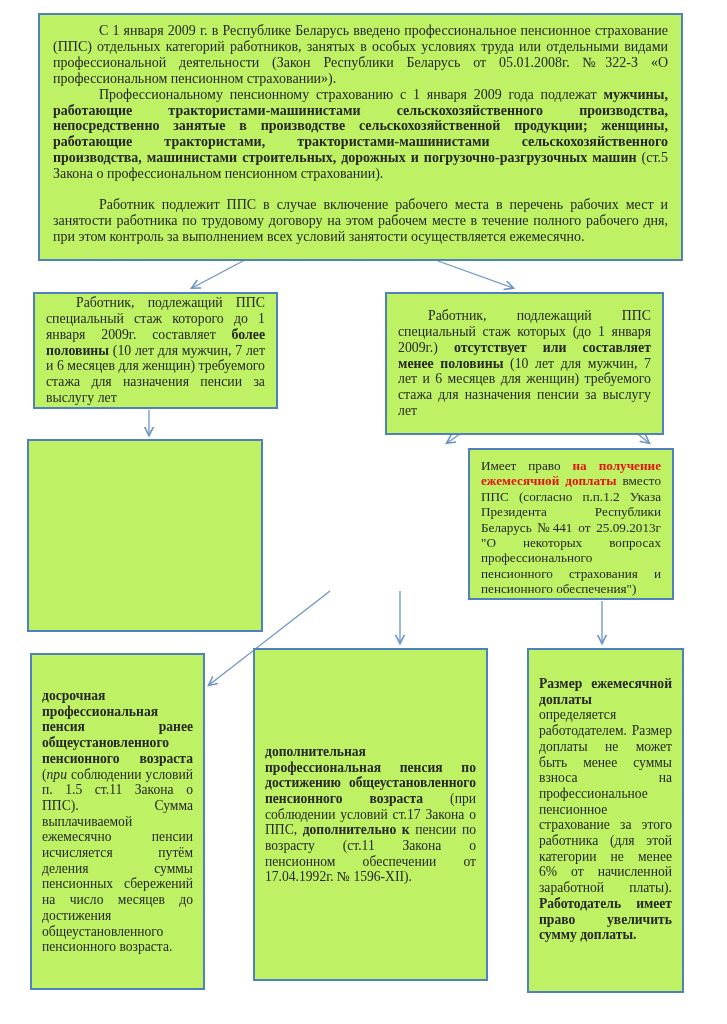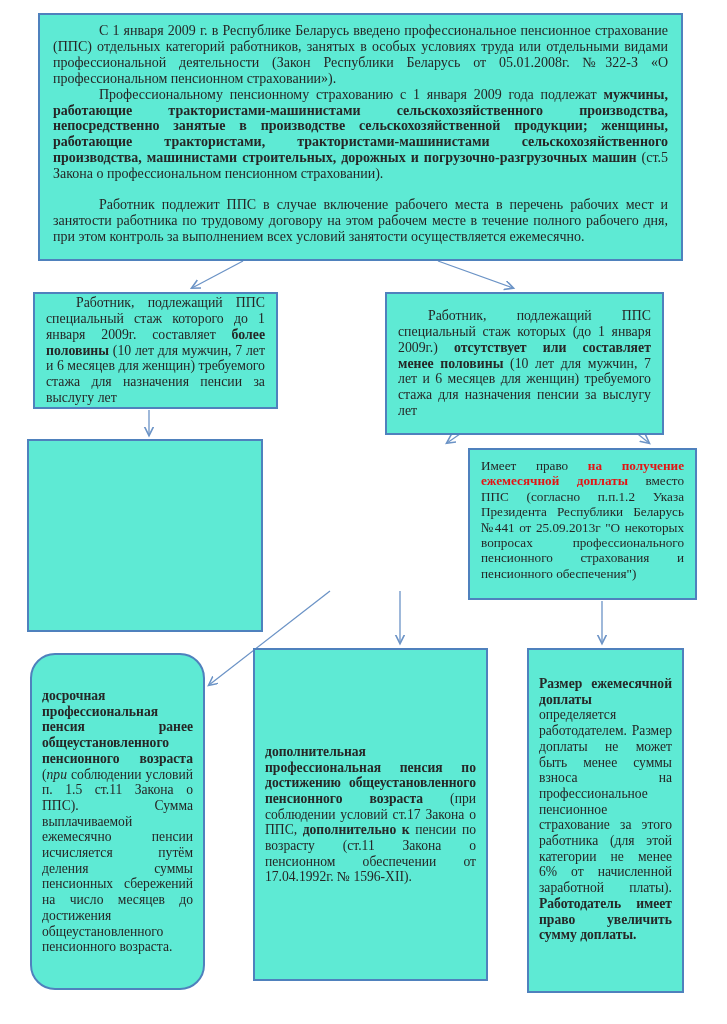--- a/index.html
+++ b/index.html
@@ -10,21 +10,21 @@
     margin: 0 auto;
     background: #ffffff;
     font-family: "Liberation Serif", "DejaVu Serif", serif;
     color: var(--text, #262626);
     overflow: hidden;
   }
   .box {
     position: absolute;
     box-sizing: border-box;
     border: 2px solid var(--border, #4f81bd);
-    background: #5eead4;
+    background: #bef264;
     overflow: hidden;
   }
   .box p { margin: 0; }
   .box p.indent { text-indent: 30px; }
   .box p.space-before { margin-top: 15px; }
   .flex-center { display:flex; flex-direction:column; justify-content:center; }
 
   #box-intro {
     left: 38px; top: 13px; width: 645px; height: 248px;
     padding: 8px 13px;
@@ -53,31 +53,30 @@
   }
   #box-service-pension p.indent { text-indent: 26px; }
 
   #box-prof-pension {
     left: 290px; top: 448px; width: 156px; height: 142px;
     padding: 26px 9px 6px 9px;
     font-size: 13.6px; line-height: 16.2px;
     text-align: left;
   }
   #box-supplement-right {
-    left: 468px; top: 448px; width: 229px; height: 152px;
+    left: 468px; top: 448px; width: 206px; height: 152px;
     padding: 8px 11px;
     font-size: 13.2px; line-height: 15.4px;
     text-align: justify;
   }
   #box-early-pension {
     left: 30px; top: 653px; width: 175px; height: 337px;
     padding: 6px 10px;
     font-size: 13.6px; line-height: 15.7px;
     text-align: justify;
-    border-radius: 25px;
   }
   #box-additional-pension {
     left: 253px; top: 648px; width: 235px; height: 333px;
     padding: 6px 10px;
     font-size: 13.6px; line-height: 15.7px;
     text-align: justify;
     gap: 35px;
   }
   #box-supplement-size {
     left: 527px; top: 648px; width: 157px; height: 345px;

